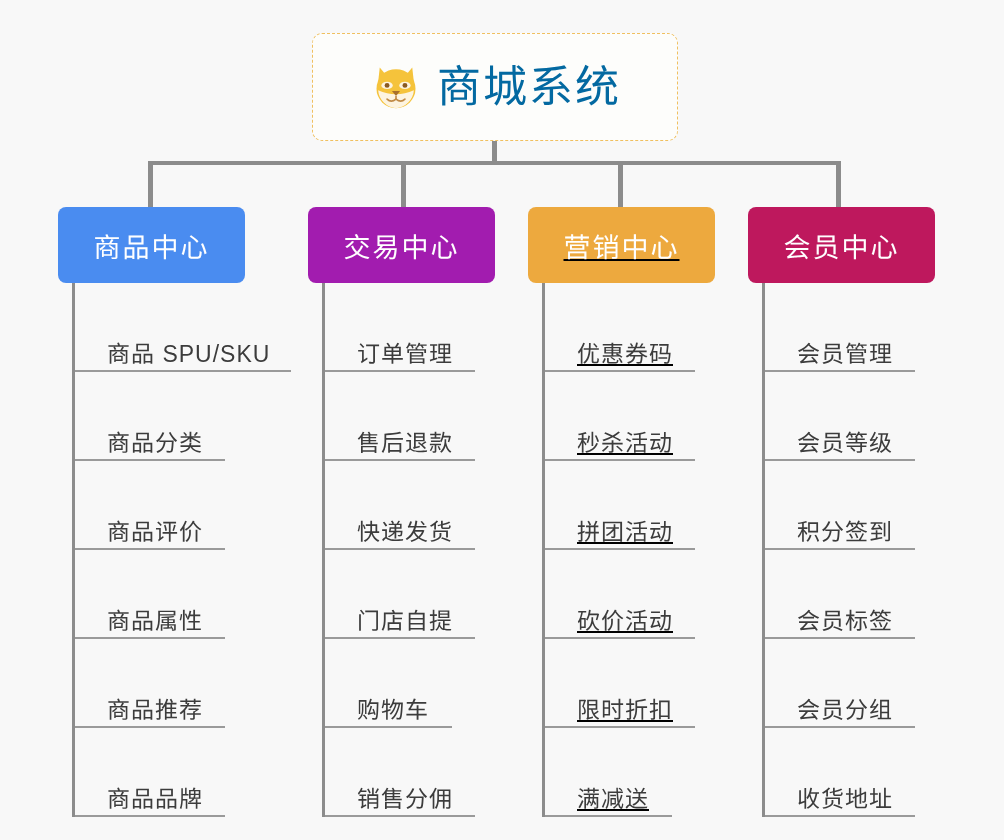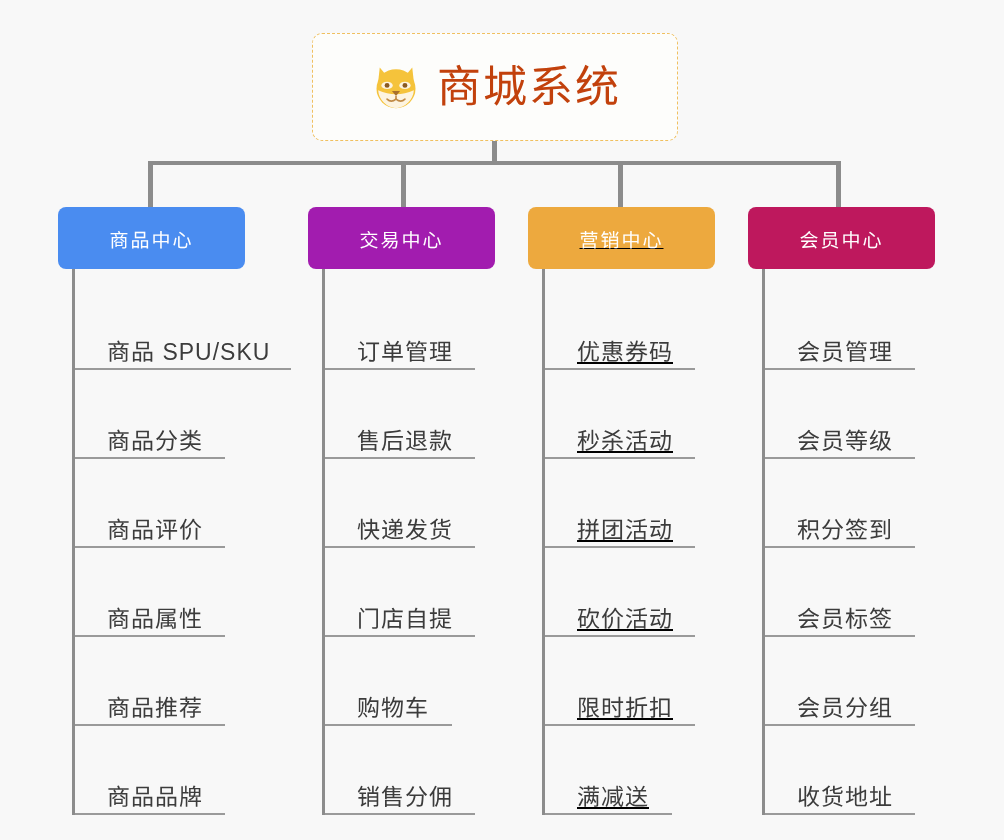--- a/index.html
+++ b/index.html
@@ -40,21 +40,21 @@
   }
   .root-emoji {
     width: 54px;
     height: 52px;
     flex: 0 0 auto;
     display: block;
   }
   .root-title {
     font-size: 44px;
     line-height: 1;
-    color: #c2410c;
+    color: #0369a1;
     letter-spacing: 2px;
     white-space: nowrap;
     font-weight: normal;
   }
 
   
   .conn {
     position: absolute;
     background: #8c8c8c;
   }
@@ -75,38 +75,38 @@
     width: 5px;
     height: 47px;
   }
 
   
   .column {
     position: absolute;
     top: 207px;
   }
   .cat-box {
-    height: 62px;
+    height: 76px;
     border-radius: 8px;
     display: flex;
     align-items: center;
     justify-content: center;
     color: #ffffff;
-    font-size: 19px;
+    font-size: 27px;
     letter-spacing: 2px;
     white-space: nowrap;
     box-sizing: border-box;
   }
 
   
   .leaf-list {
     position: relative;
     margin-left: 14px;
     border-left: 3px solid #8c8c8c;
-    padding-top: 12px;
+    padding-top: 0;
   }
   .leaf {
     position: relative;
     height: 89px;
     box-sizing: border-box;
     display: flex;
     align-items: flex-end;
     padding-bottom: 6px;
     padding-left: 32px;
   }

